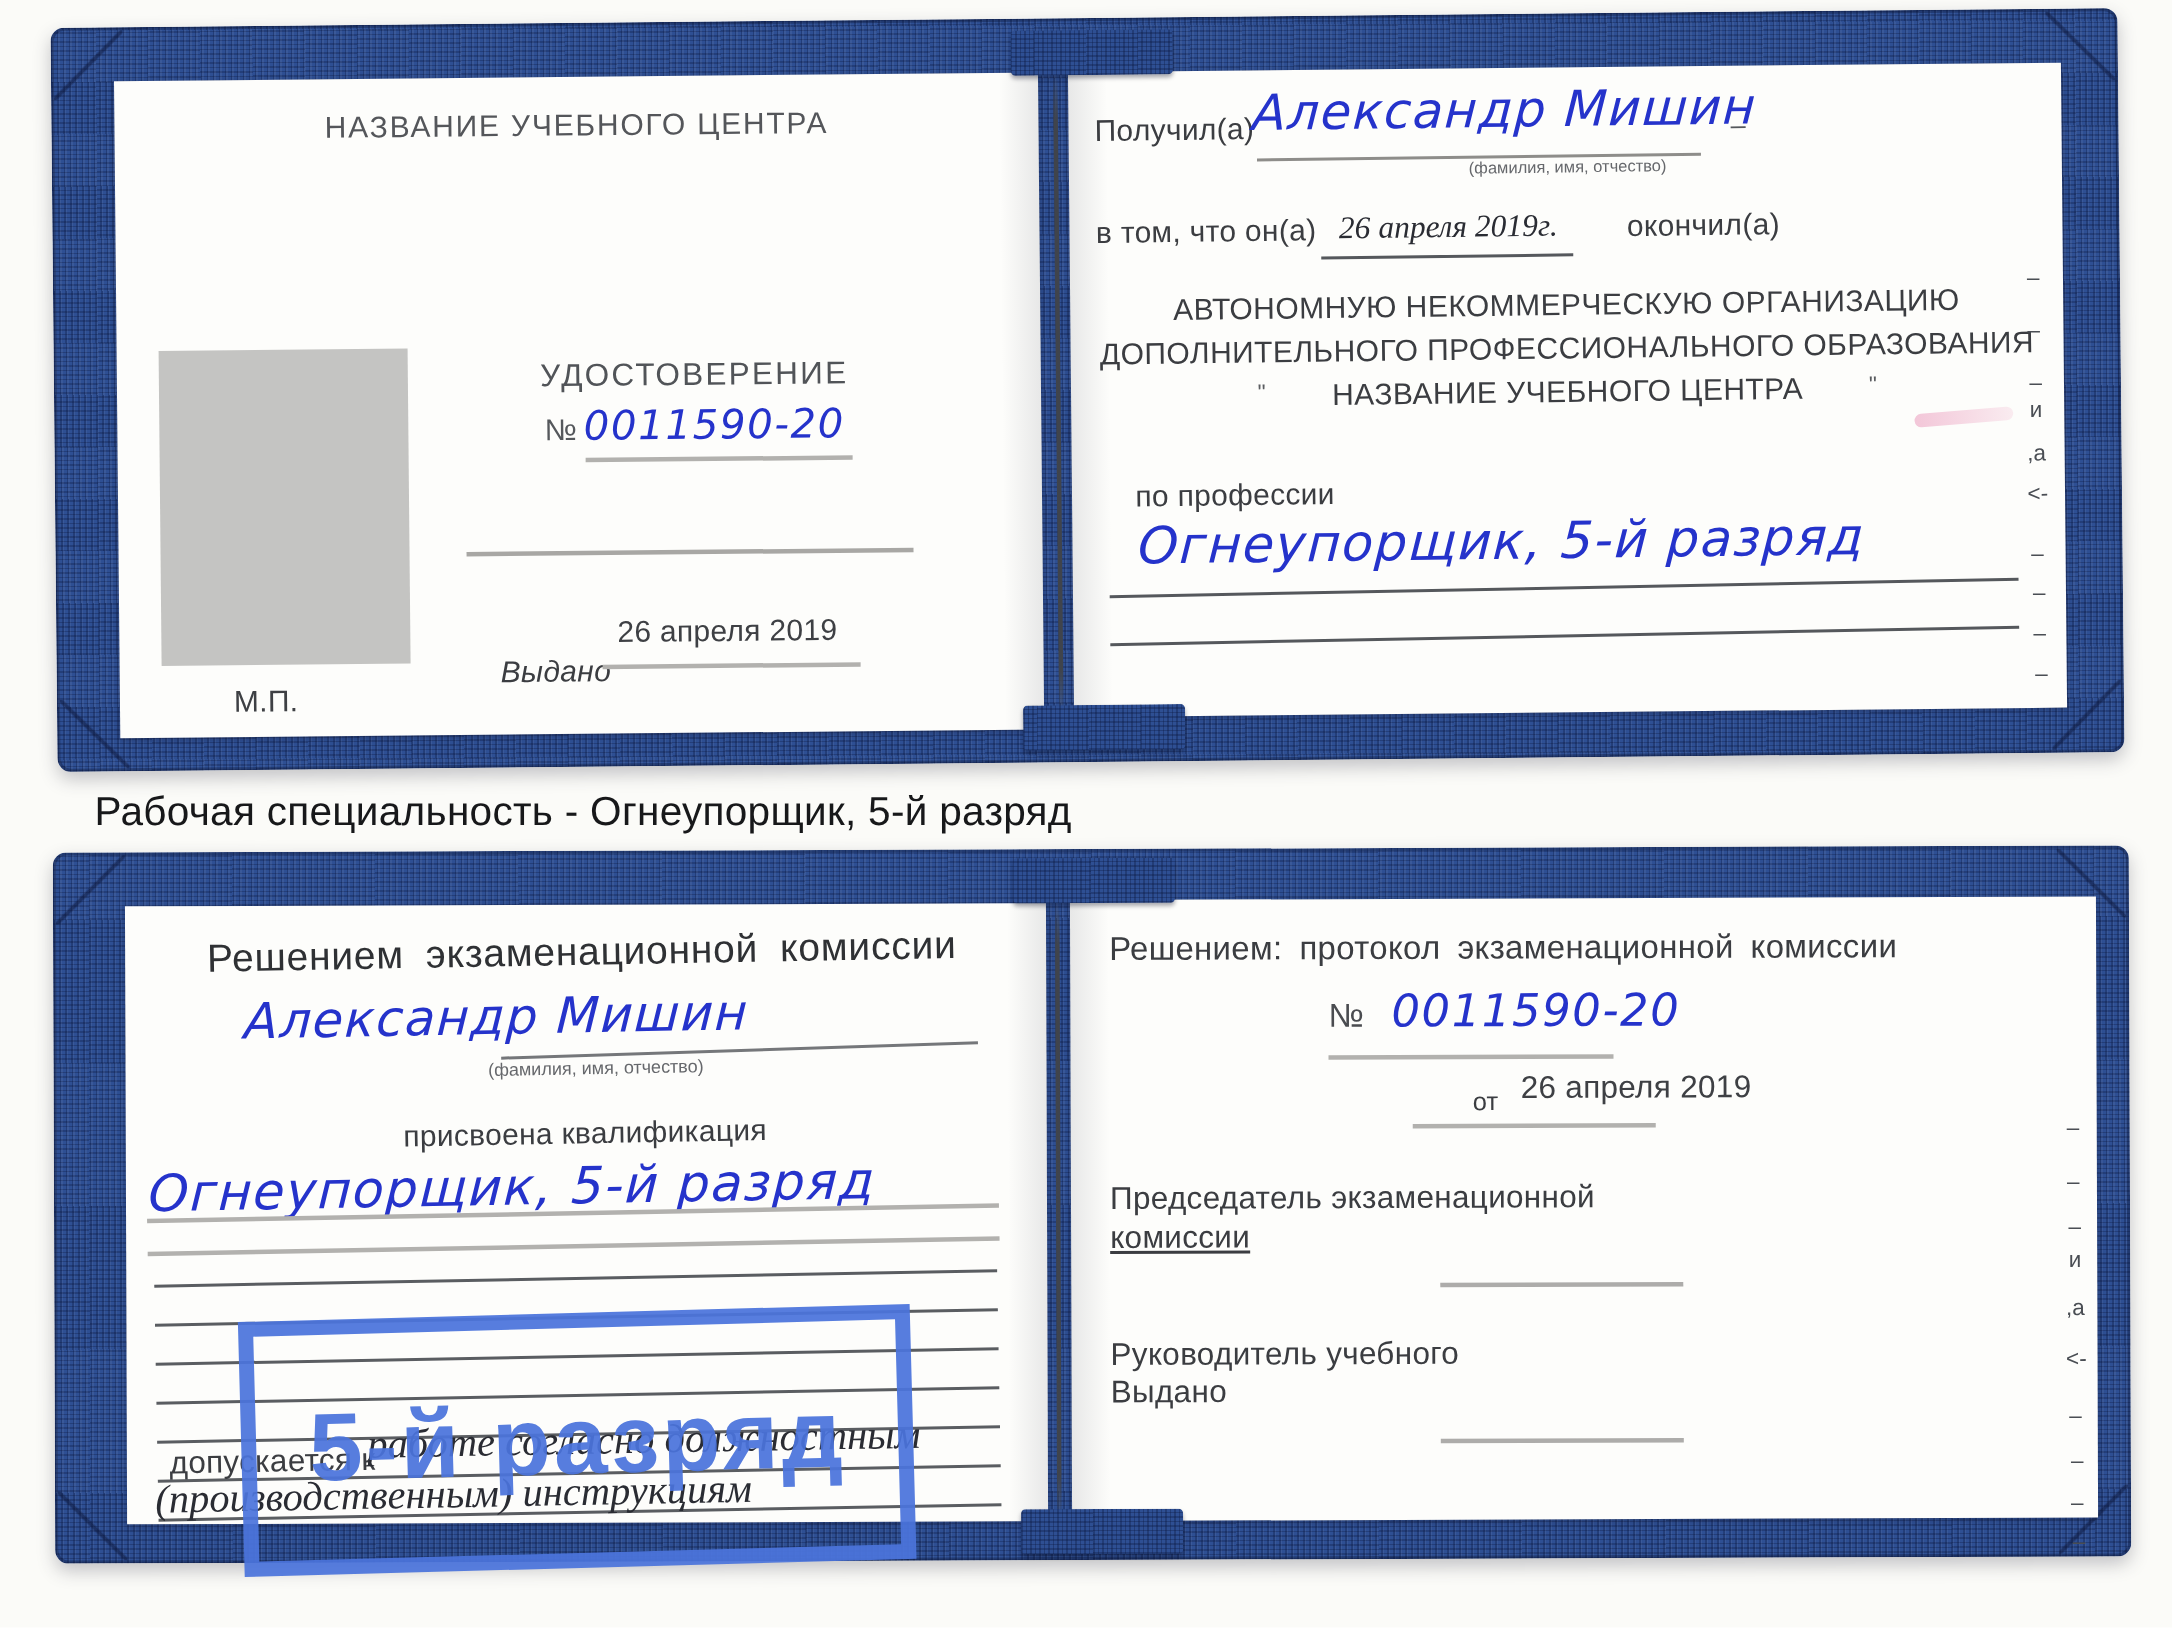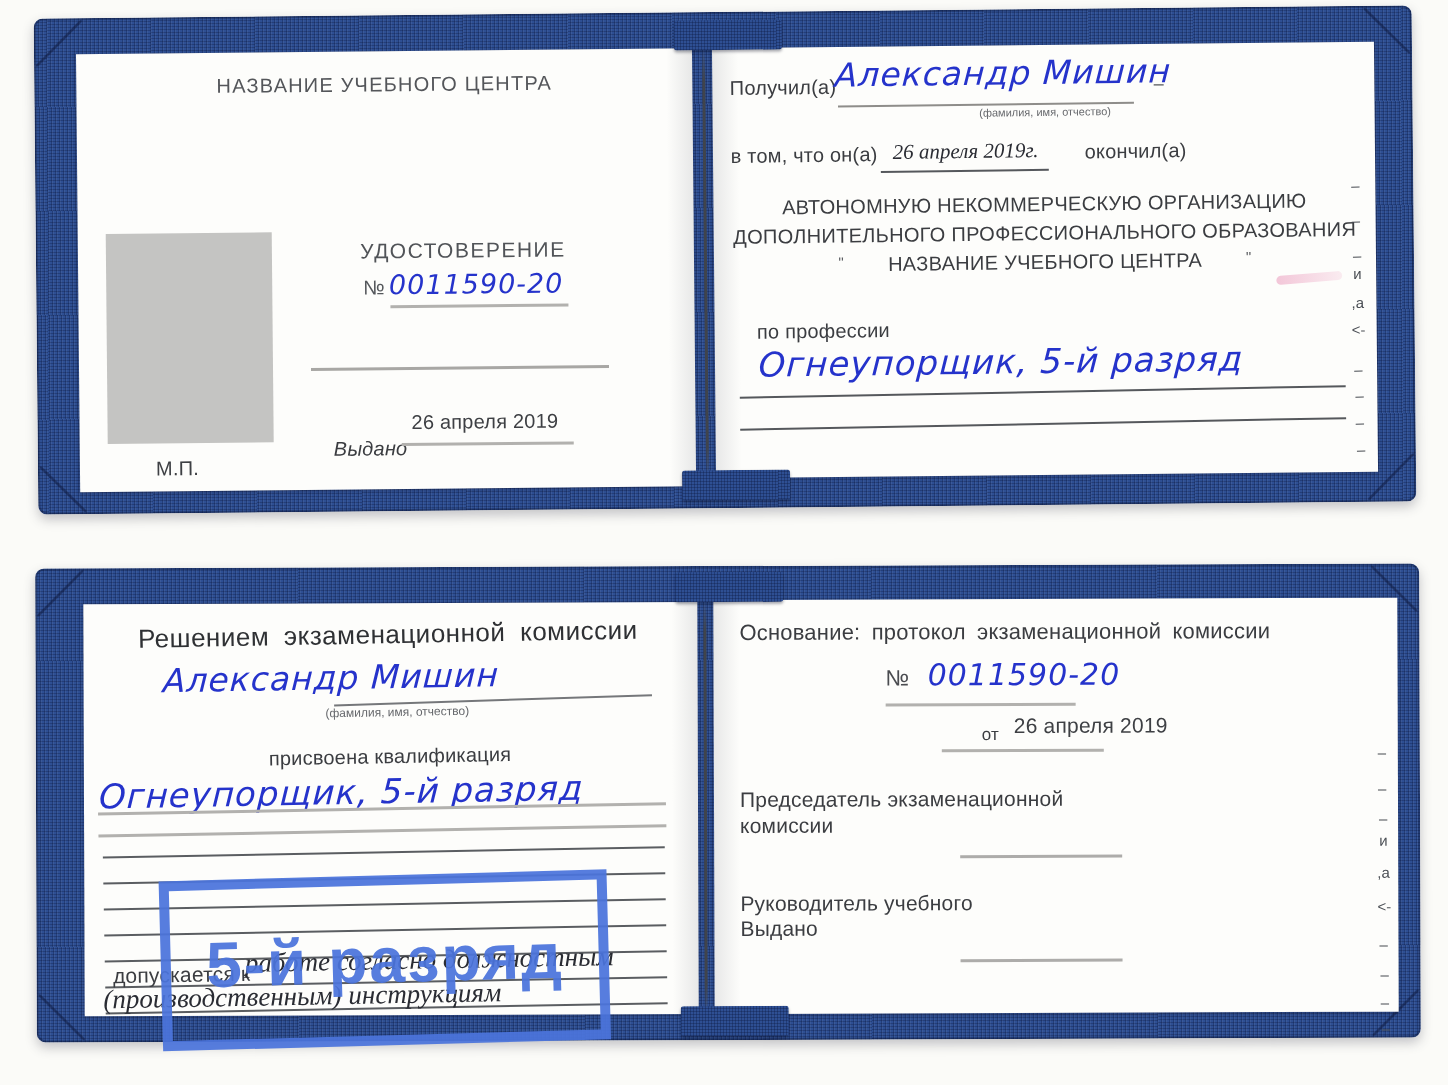--- a/index.html
+++ b/index.html
@@ -119,21 +119,21 @@
   
   #br-basis{left:26px;top:20px;font-size:22px;word-spacing:5px;white-space:nowrap;}
   #br-numrow{left:172px;top:58px;}
   #br-numrow .num-sign{font-size:22px;color:#4a4c50;}
   #br-numrow .hand{font-size:30px;margin-left:14px;}
   #br-num-underline{left:172px;top:104px;width:190px;}
   #br-from-label{left:268px;top:126px;font-size:17px;}
   #br-from-date{left:300px;top:115px;font-size:21px;color:#3e4044;}
   #br-from-underline{left:228px;top:150px;width:162px;}
   #br-chair1{left:26px;top:188px;font-size:21px;}
-  #br-chair2{left:26px;top:214px;font-size:21px;}
+  #br-chair2{left:26px;top:214px;font-size:21px;text-decoration:underline;}
   #br-sig1{left:246px;top:256px;width:162px;background:#adacaa;}
   #br-head1{left:26px;top:292px;font-size:21px;}
   #br-head2{left:26px;top:317px;font-size:21px;}
   #br-sig2{left:246px;top:360px;width:162px;background:#adacaa;}
 </style>
 </head>
 <body>
 
 <div id="screen">
 
@@ -195,20 +195,21 @@
       <span class="edge-glyph" style="left:1317px;top:259px;">и</span>
       <span class="edge-glyph" style="left:1315px;top:288px;">,а</span>
       <span class="edge-glyph" style="left:1315px;top:315px;">&lt;-</span>
       <span class="edge-glyph" style="left:1317px;top:355px;">–</span>
       <span class="edge-glyph" style="left:1318px;top:381px;">–</span>
       <span class="edge-glyph" style="left:1318px;top:408px;">–</span>
       <span class="edge-glyph" style="left:1319px;top:435px;">–</span>
     </div>
   </section>
 
+  <div id="caption">Рабочая специальность - Огнеупорщик, 5-й разряд</div>
 
   <section class="cover" id="cover-bottom">
     <div class="fold-corner fc-tl"></div>
     <div class="fold-corner fc-tr"></div>
     <div class="fold-corner fc-bl"></div>
     <div class="fold-corner fc-br"></div>
 
     <div class="page shade-r" id="page-bl">
       <div id="bl-content">
         <div class="abs" id="bl-heading">Решением экзаменационной комиссии</div>
@@ -232,21 +233,21 @@
         <div class="abs" id="bl-stamp">
           <span class="stamp-text">5-й разряд</span>
         </div>
       </div>
     </div>
 
     <div class="fold" id="fold-bottom"></div>
 
     <div class="page shade-l" id="page-br">
       <div class="abs print" id="br-basis">
-        <span>Основание:</span>
+        <span>Решением:</span>
         <span>протокол экзаменационной комиссии</span>
       </div>
       <div class="abs" id="br-numrow">
         <span class="num-sign">№</span>
         <span class="hand">0011590-20</span>
       </div>
       <div class="gline" id="br-num-underline"></div>
       <div class="abs print" id="br-from-label">от</div>
       <div class="abs print" id="br-from-date">26 апреля 2019</div>
       <div class="gline" id="br-from-underline"></div>

